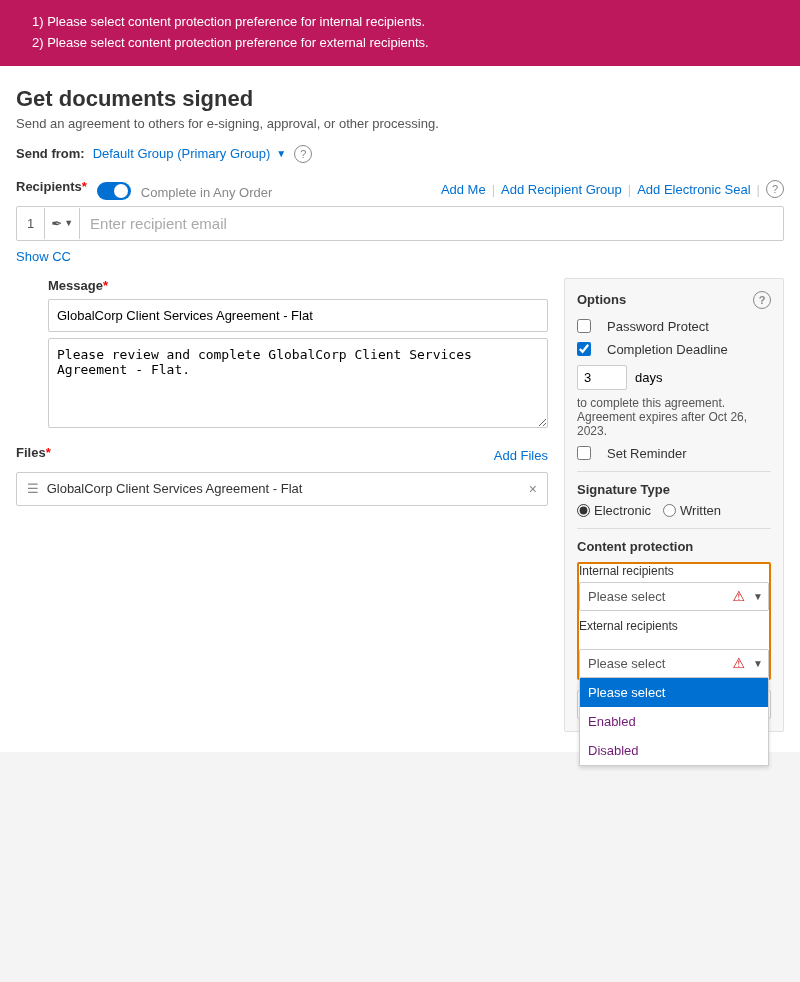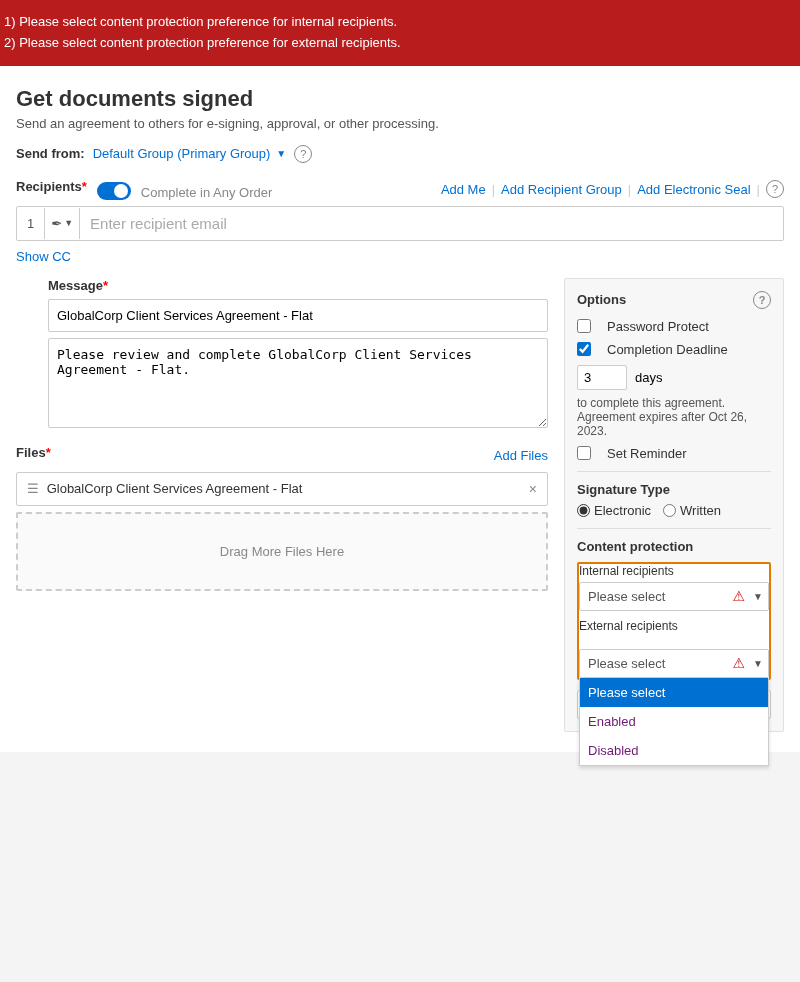--- a/index.html
+++ b/index.html
@@ -1,21 +1,21 @@
 <!DOCTYPE html>
 <html><head>
   <meta charset="utf-8">
   <style>
     * { box-sizing: border-box; margin: 0; padding: 0; }
     body { font-family: Arial, sans-serif; font-size: 13px; background: #f4f4f4; width: 800px; min-height: 982px; position: relative; }
 
     .error-banner {
-      background: #b91c1c;
+      background: #be185d;
       color: white;
-      padding: 12px 4px;
+      padding: 12px 32px;
       font-size: 13px;
       line-height: 1.6;
     }
 
     .main-content {
       padding: 20px 16px;
       background: white;
     }
 
     .page-title {
@@ -515,21 +515,20 @@
           <div class="section-label">
             <span>Files</span><span class="required">*</span>
           </div>
           <span class="link-btn">Add Files</span>
         </div>
         <div class="file-item">
           <span class="file-icon">☰</span>
           <span class="file-name">GlobalCorp Client Services Agreement - Flat</span>
           <span class="file-remove">×</span>
         </div>
-        <div class="drag-zone">Drag More Files Here</div>
       </div>
     </div>
 
     <div class="options-panel">
       <div class="options-title">
         <span>Options</span>
         <div class="help-icon">
             <span>?</span>
           </div>
       </div>

